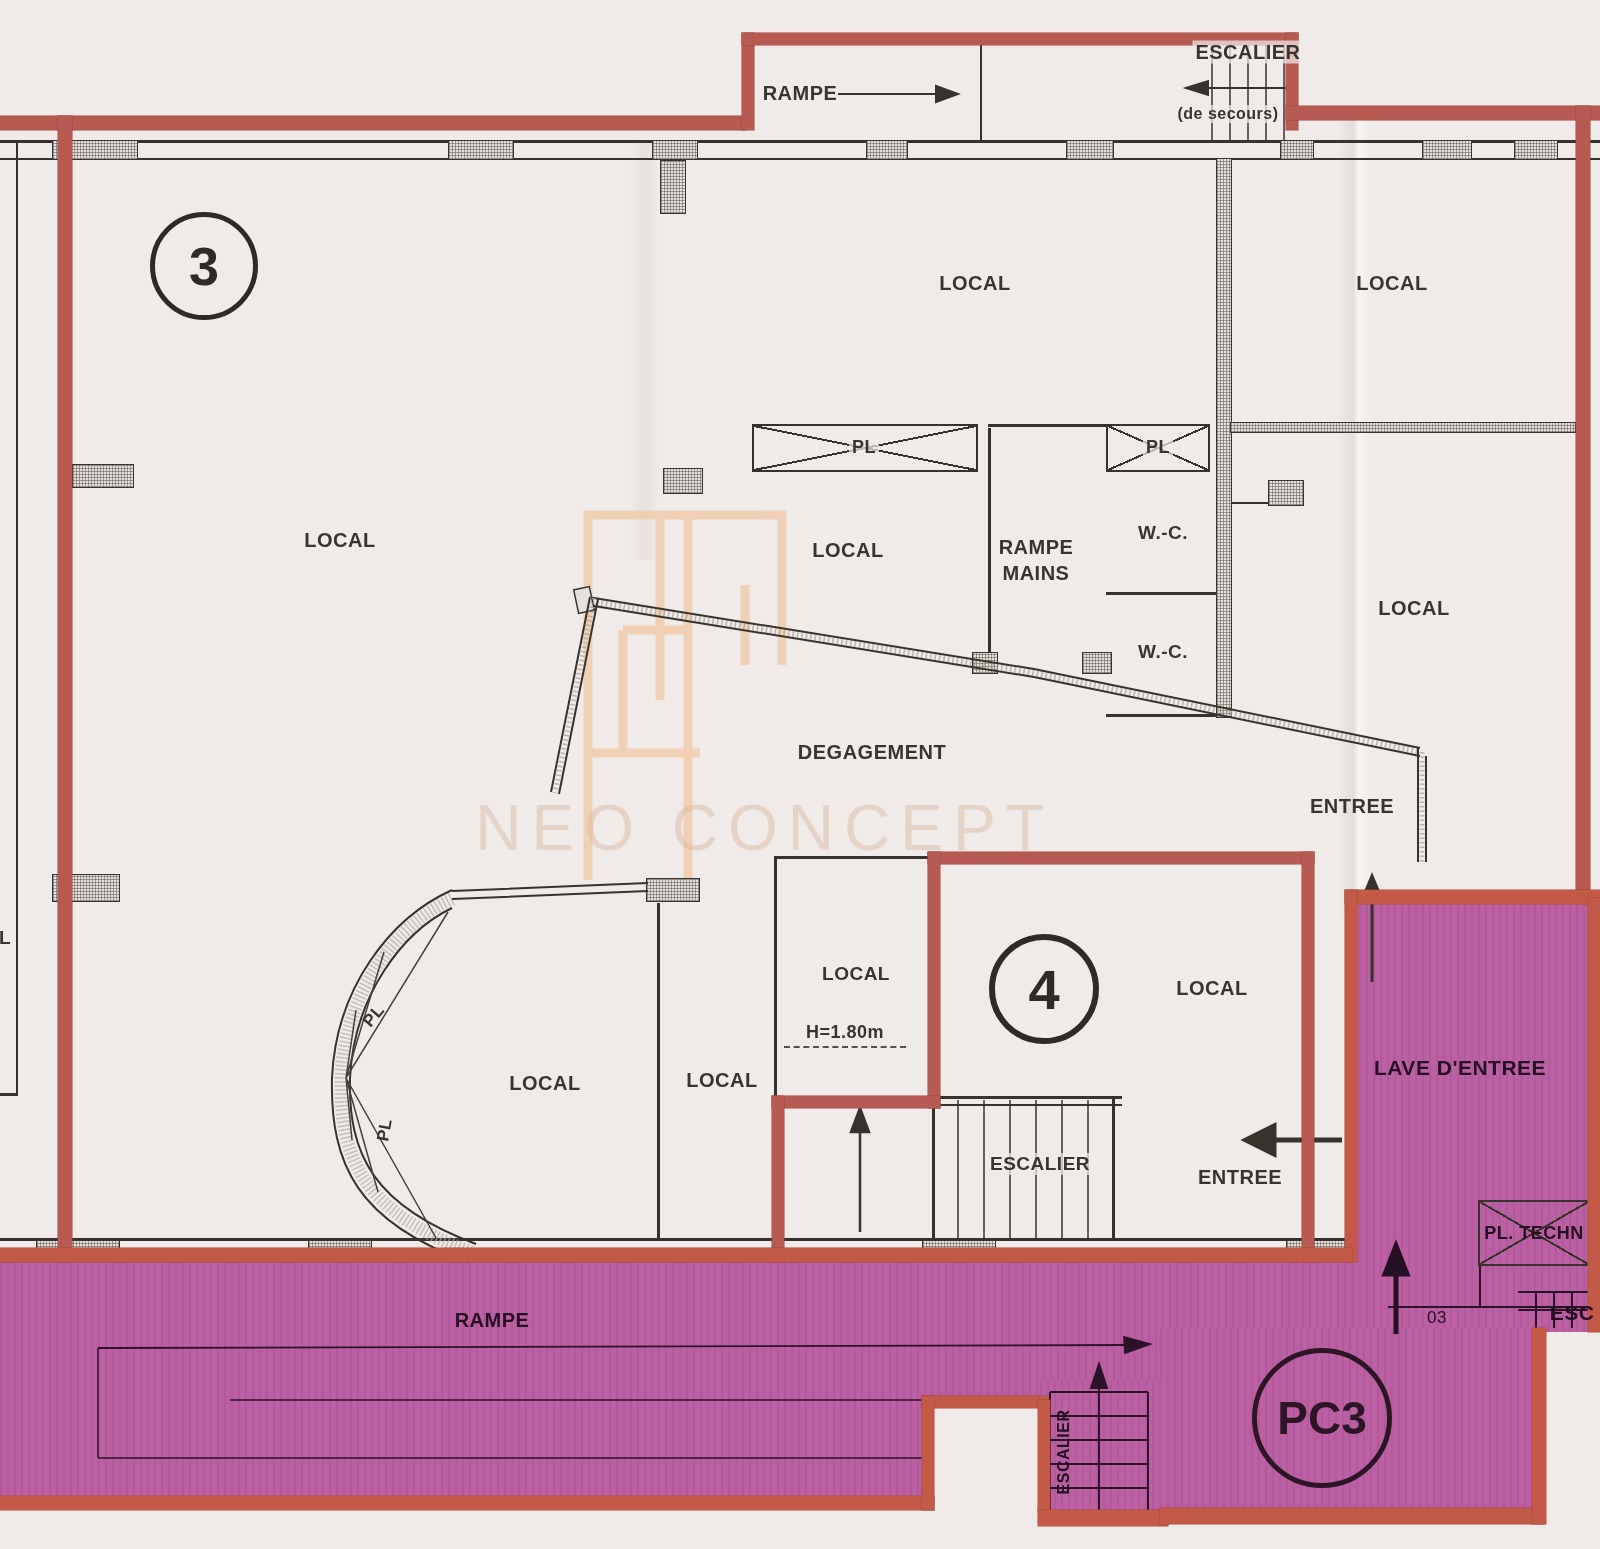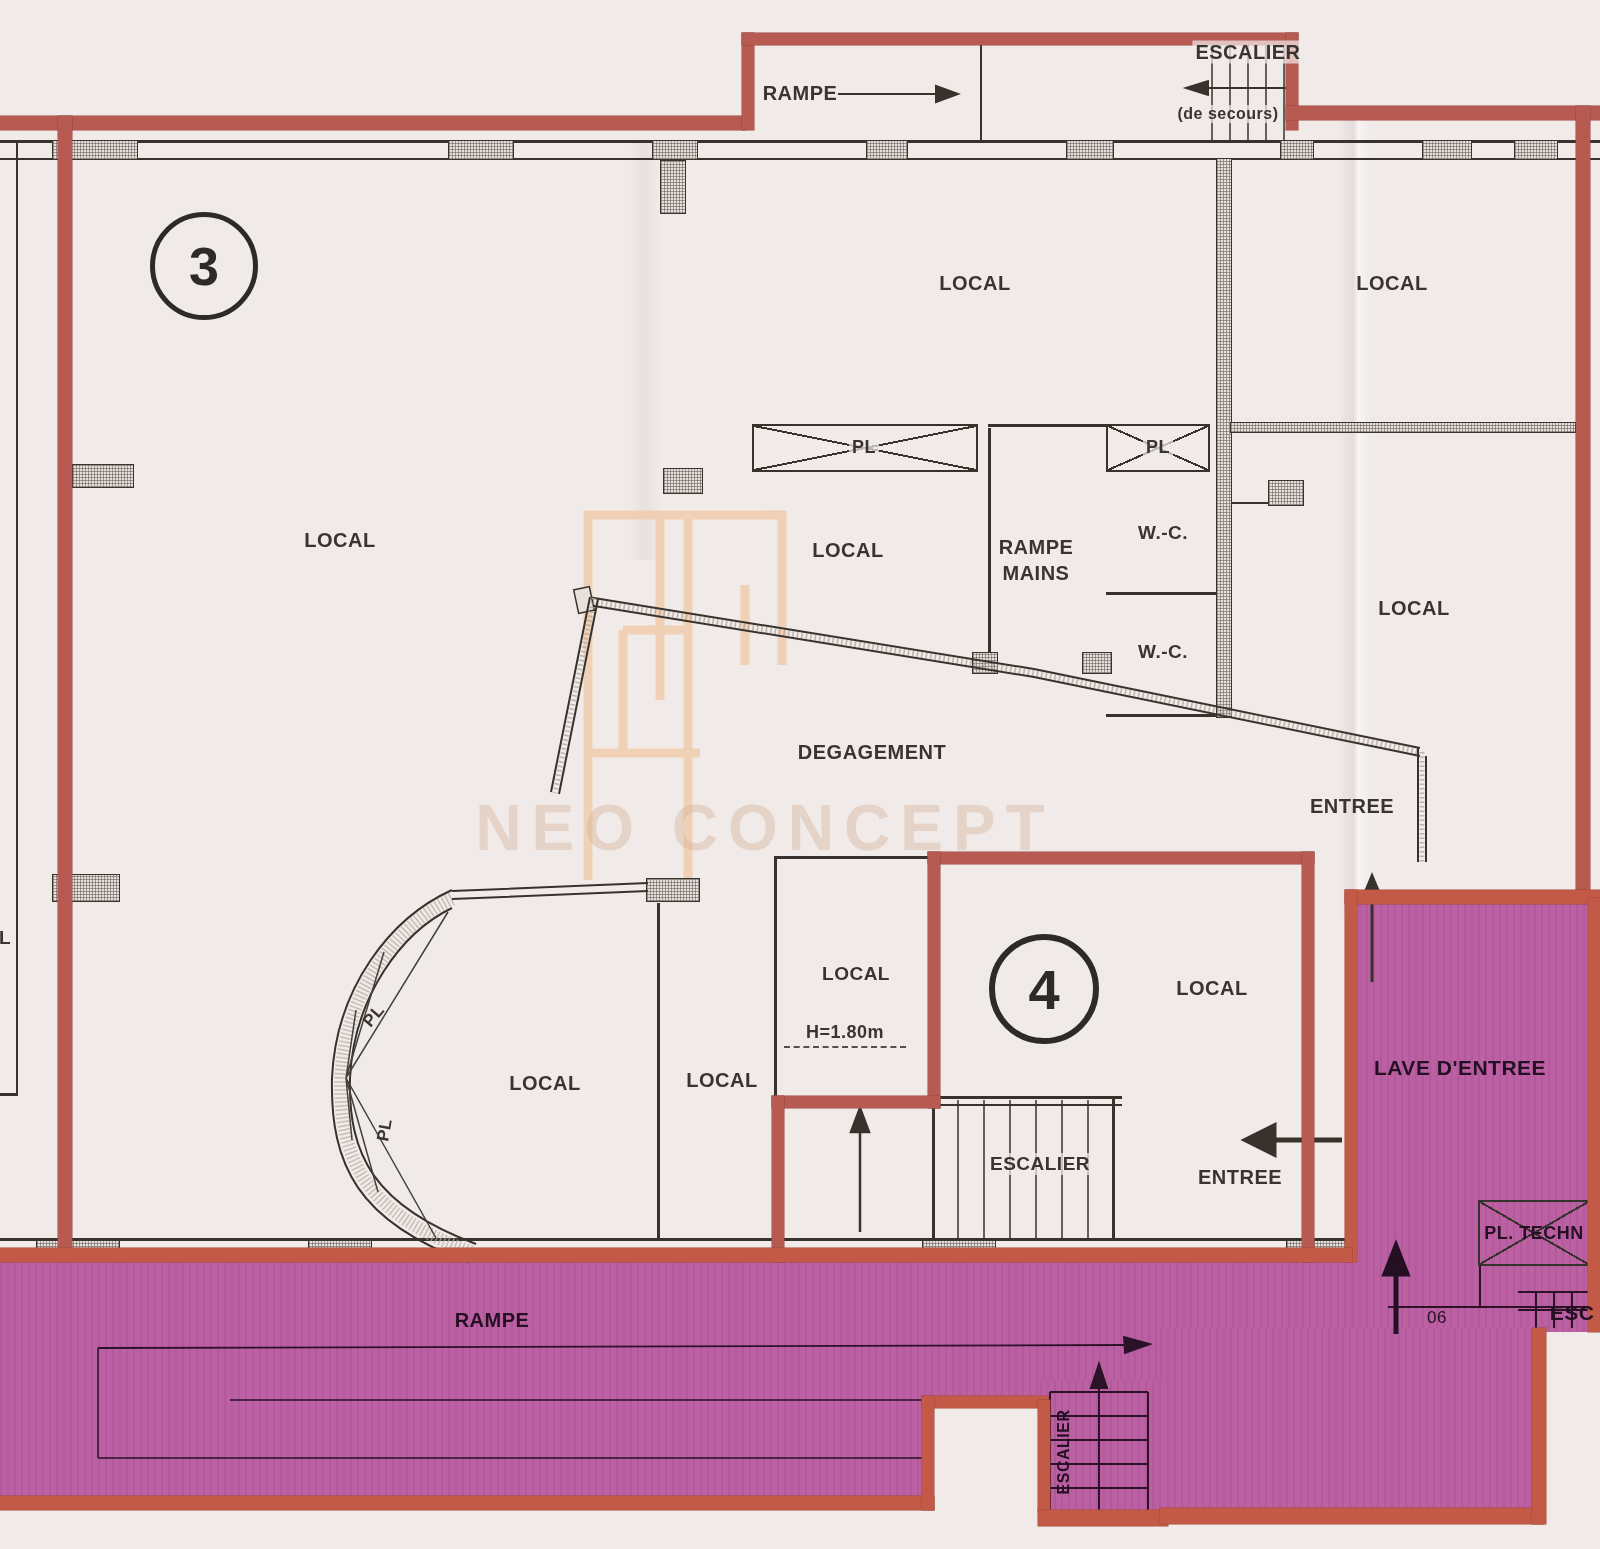--- a/index.html
+++ b/index.html
@@ -27,21 +27,21 @@
       linear-gradient(to top right,transparent calc(50% - 1px),#38322d calc(50% - 1px) calc(50% + 1px),transparent calc(50% + 1px)),
       linear-gradient(to bottom right,transparent calc(50% - 1px),#38322d calc(50% - 1px) calc(50% + 1px),transparent calc(50% + 1px));}
   .lbl{position:absolute;transform:translate(-50%,-50%);font-weight:bold;
        color:#3a3430;white-space:nowrap;letter-spacing:.5px;}
   .halo{background:rgba(240,234,231,.72);padding:0 3px;}
   .onpink{color:#241022;}
   .badge{position:absolute;border-radius:50%;border:5px solid #2e2a26;
          display:flex;align-items:center;justify-content:center;
          font-weight:bold;color:#2e2a26;box-sizing:border-box;background:transparent;}
   .dash{position:absolute;border-top:2px dashed #55504b;}
-  .wm-text{position:absolute;transform:translate(-50%,-50%);font-weight:bold;
+  .wm-text{position:absolute;transform:translate(-50%,-50%);font-weight:normal;
        color:rgba(214,178,156,.42);letter-spacing:10px;font-size:64px;white-space:nowrap;}
   svg.overlay{position:absolute;left:0;top:0;pointer-events:none;}
 </style>
 </head>
 <body>
 
 <div id="stage">
 
   <div class="crease" style="left:1338px;top:120px;width:34px;height:800px;
               background:linear-gradient(90deg,transparent,rgba(120,105,100,.10) 45%,rgba(255,255,255,.5) 60%,transparent);"></div>
@@ -242,24 +242,27 @@
   <div class="lbl" style="left:856px;top:974px;font-size:19px;">LOCAL</div>
   <div class="lbl" style="left:845px;top:1032px;font-size:18px;">H=1.80m</div>
   <div class="dash" style="left:784px;top:1046px;width:122px;"></div>
   <div class="lbl" style="left:1212px;top:988px;font-size:20px;">LOCAL</div>
   <div class="lbl halo" style="left:1040px;top:1164px;font-size:19px;">ESCALIER</div>
   <div class="lbl" style="left:1240px;top:1177px;font-size:20px;">ENTREE</div>
   <div class="lbl onpink" style="left:1460px;top:1068px;font-size:21px;">LAVE D'ENTREE</div>
   <div class="lbl onpink" style="left:1534px;top:1233px;font-size:18px;">PL. TECHN</div>
   <div class="lbl onpink" style="left:492px;top:1320px;font-size:20px;">RAMPE</div>
   <div class="lbl onpink" style="left:1064px;top:1452px;font-size:16px;transform:translate(-50%,-50%) rotate(-90deg);">ESCALIER</div>
-  <div class="lbl onpink" style="left:1437px;top:1318px;font-size:17px;font-weight:normal;">06</div>
+  <div class="lbl onpink" style="left:1437px;top:1318px;font-size:17px;font-weight:normal;">03</div>
   <div class="lbl onpink" style="left:1572px;top:1313px;font-size:21px;">ESC</div>
   <div class="lbl" style="left:5px;top:938px;font-size:19px;">L</div>
 
   <div class="badge" style="left:150px;top:212px;width:108px;height:108px;font-size:54px;">
     <span>3</span>
   </div>
   <div class="badge" style="left:989px;top:934px;width:110px;height:110px;font-size:56px;border-width:6px;">
     <span>4</span>
   </div>
+  <div class="badge" style="left:1252px;top:1348px;width:140px;height:140px;font-size:46px;border-color:#2c1626;color:#2c1626;">
+    <span>PC3</span>
+  </div>
 
 </div>
 
 </body></html>

